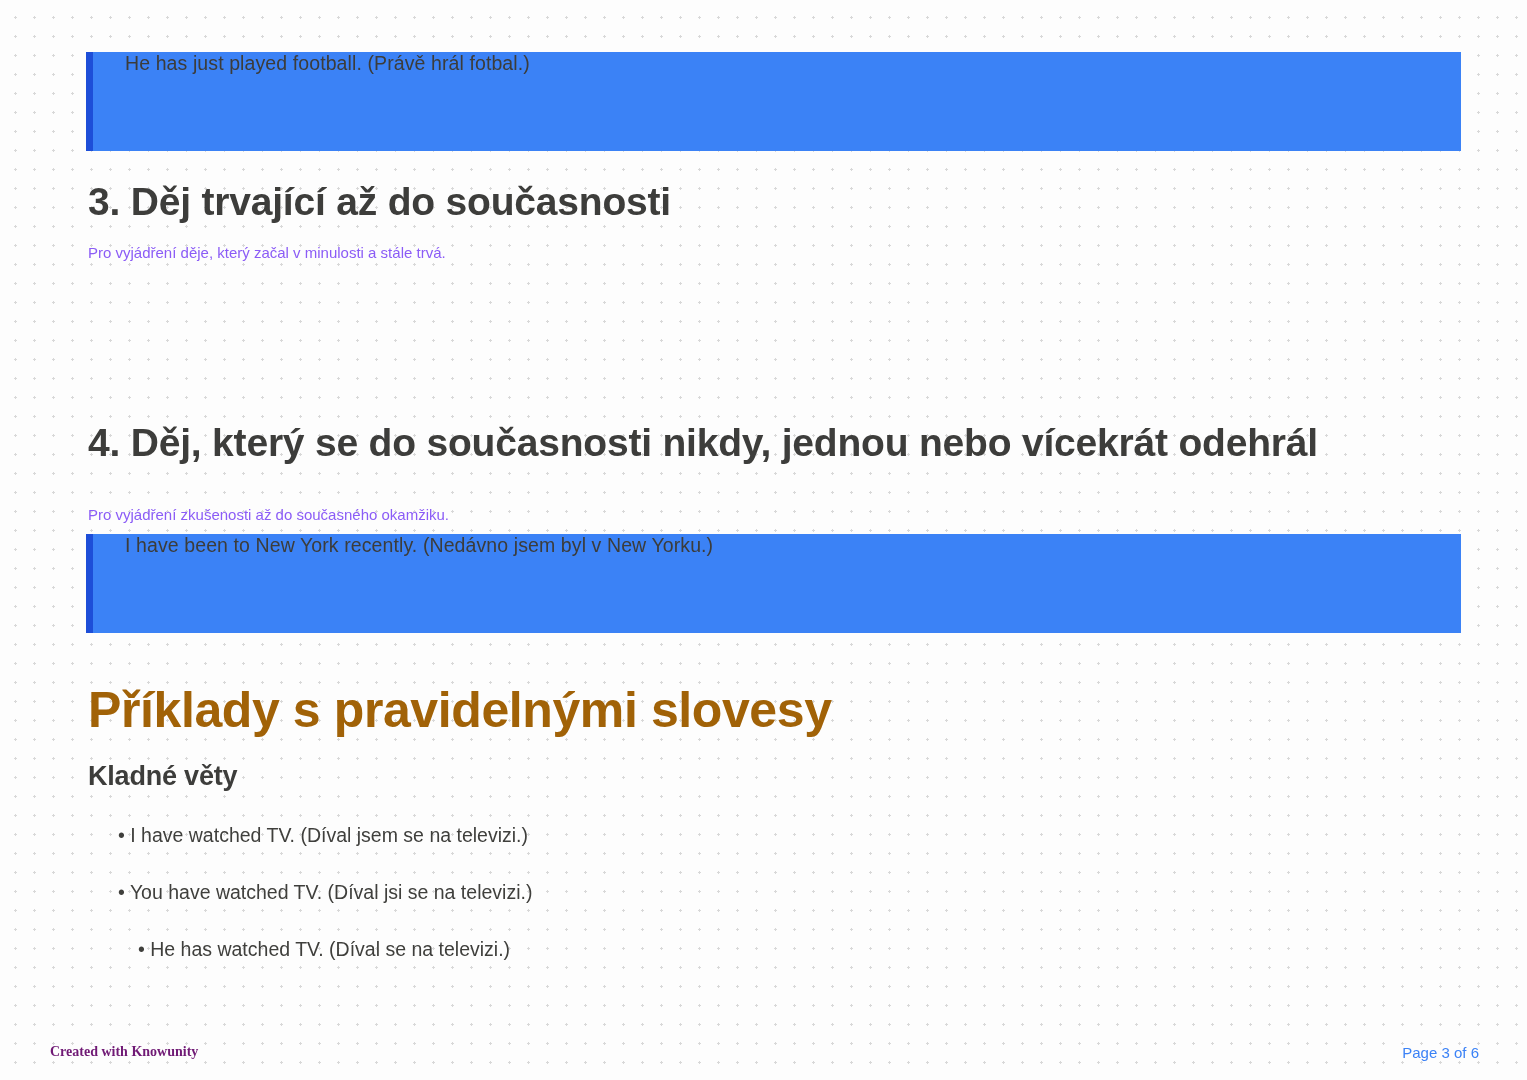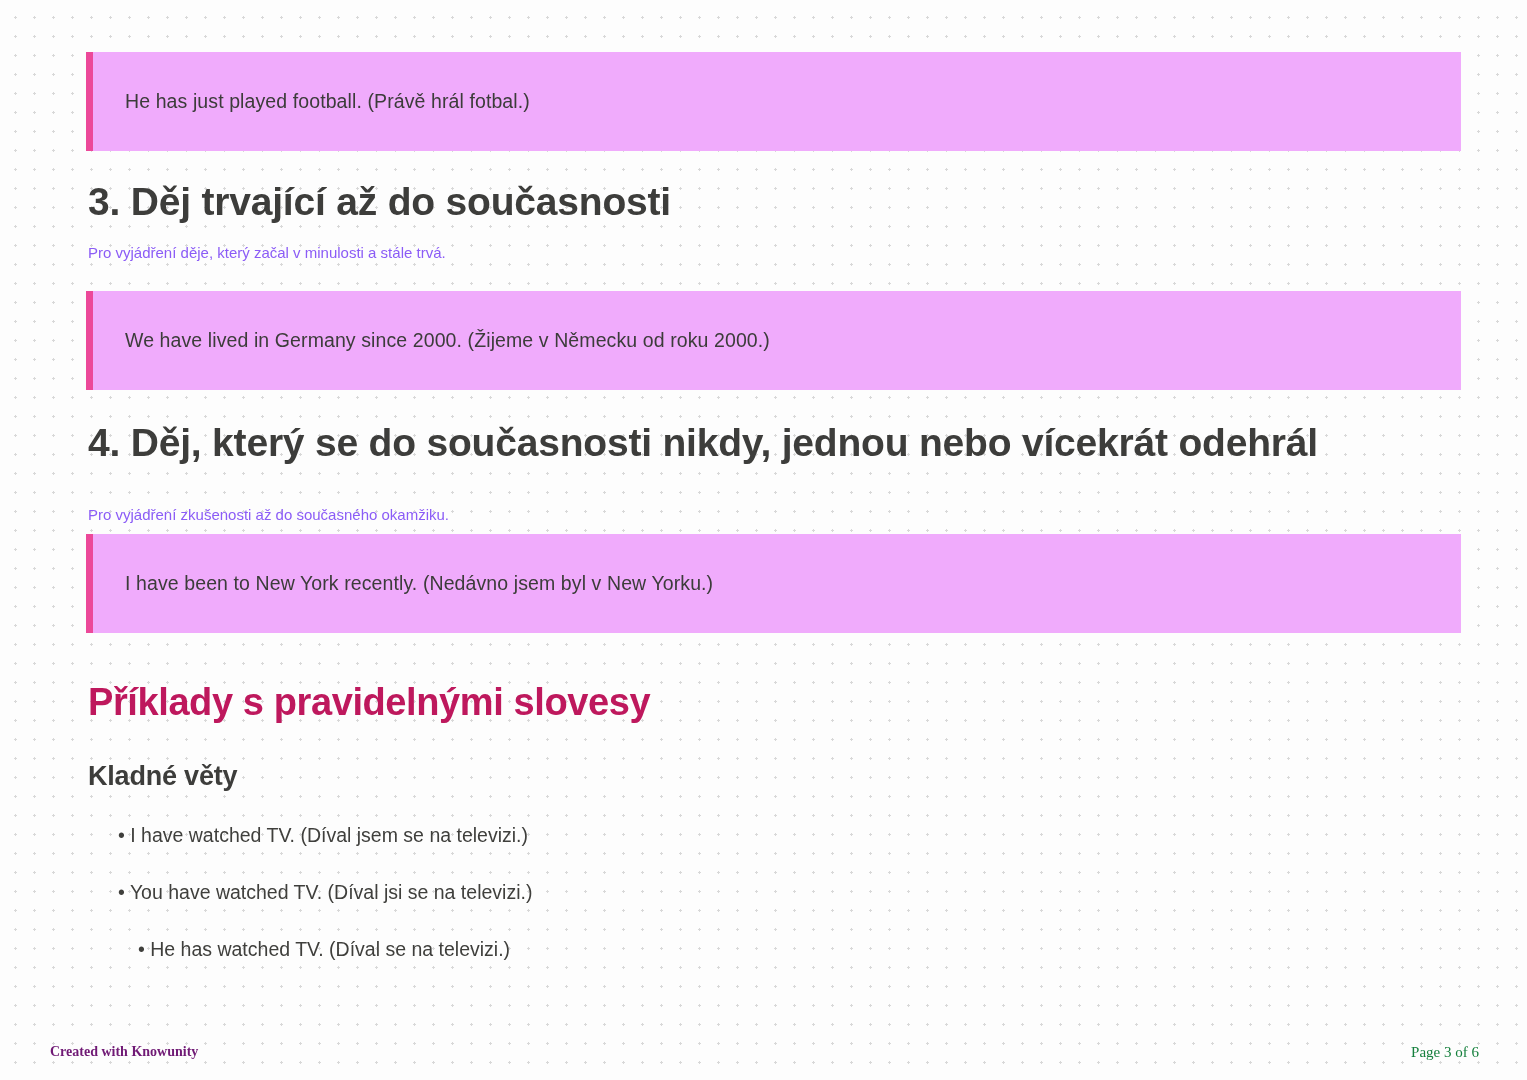--- a/index.html
+++ b/index.html
@@ -26,45 +26,45 @@
   }
   .content {
     position: absolute;
     left: 0;
     top: 0;
     width: 1527px;
     height: 1080px;
   }
   .quote {
     position: absolute;
-    background: #f0abfc;
-    border-left: 7px solid #ec4899;
+    background: #3b82f6;
+    border-left: 7px solid #1d4ed8;
     box-sizing: border-box;
     display: flex;
-    align-items: center;
+    align-items: flex-start;
   }
   .quote span {
     font-size: 19.5px;
     color: #3c3c3a;
     padding-left: 32px;
     letter-spacing: 0.1px;
   }
   .h2 {
     position: absolute;
     font-size: 39px;
     font-weight: bold;
     color: #3d3d3b;
     letter-spacing: -0.2px;
     white-space: nowrap;
   }
   .h1 {
     position: absolute;
-    font-size: 38px;
+    font-size: 50px;
     font-weight: bold;
-    color: #be185d;
+    color: #a16207;
     letter-spacing: -0.4px;
     white-space: nowrap;
   }
   .h3 {
     position: absolute;
     font-size: 27px;
     font-weight: bold;
     color: #3d3d3b;
     letter-spacing: -0.2px;
     white-space: nowrap;
@@ -88,42 +88,39 @@
     font-size: 14px;
     font-weight: bold;
     color: #701a75;
     font-family: "Liberation Serif", serif;
   }
   .footer-right {
     position: absolute;
     right: 48px;
     top: 1044px;
     font-size: 15px;
-    color: #15803d;
-    font-family: Liberation Serif, serif;
+    color: #3b82f6;
+    font-family: Liberation Sans, sans-serif;
   }
 </style>
 </head>
 <body>
 
 <div class="paper"></div>
 
 <div class="content">
 
   <div class="quote" style="left:86px; top:52px; width:1375px; height:99px;">
     <span>He has just played football. (Právě hrál fotbal.)</span>
   </div>
 
   <div class="h2" style="left:88px; top:180px;">3. Děj trvající až do současnosti</div>
 
   <div class="para" style="left:88px; top:244px;">Pro vyjádření děje, který začal v minulosti a stále trvá.</div>
 
-  <div class="quote" style="left:86px; top:291px; width:1375px; height:99px;">
-    <span>We have lived in Germany since 2000. (Žijeme v Německu od roku 2000.)</span>
-  </div>
 
   <div class="h2" style="left:88px; top:421px;">4. Děj, který se do současnosti nikdy, jednou nebo vícekrát odehrál</div>
 
   <div class="para" style="left:88px; top:506px;">Pro vyjádření zkušenosti až do současného okamžiku.</div>
 
   <div class="quote" style="left:86px; top:534px; width:1375px; height:99px;">
     <span>I have been to New York recently. (Nedávno jsem byl v New Yorku.)</span>
   </div>
 
   <div class="h1" style="left:88px; top:681px;">Příklady s pravidelnými slovesy</div>

